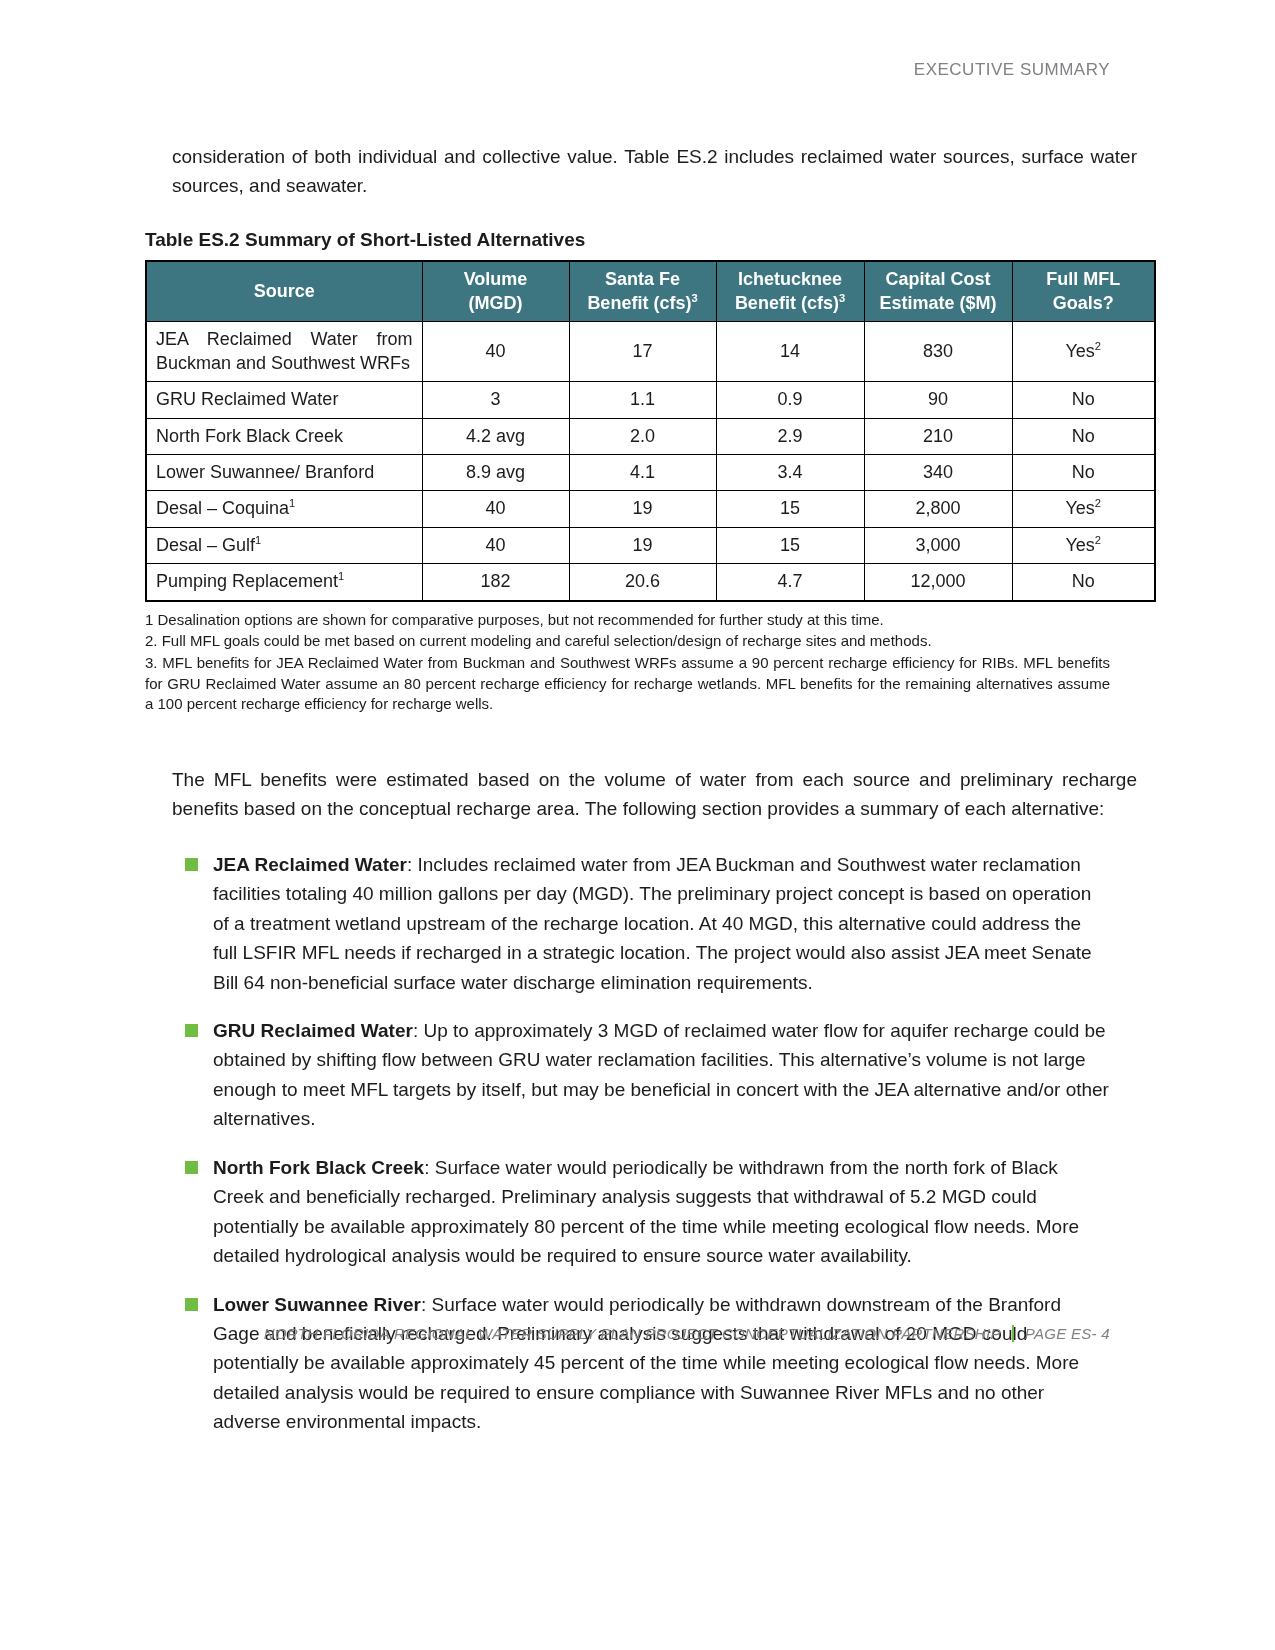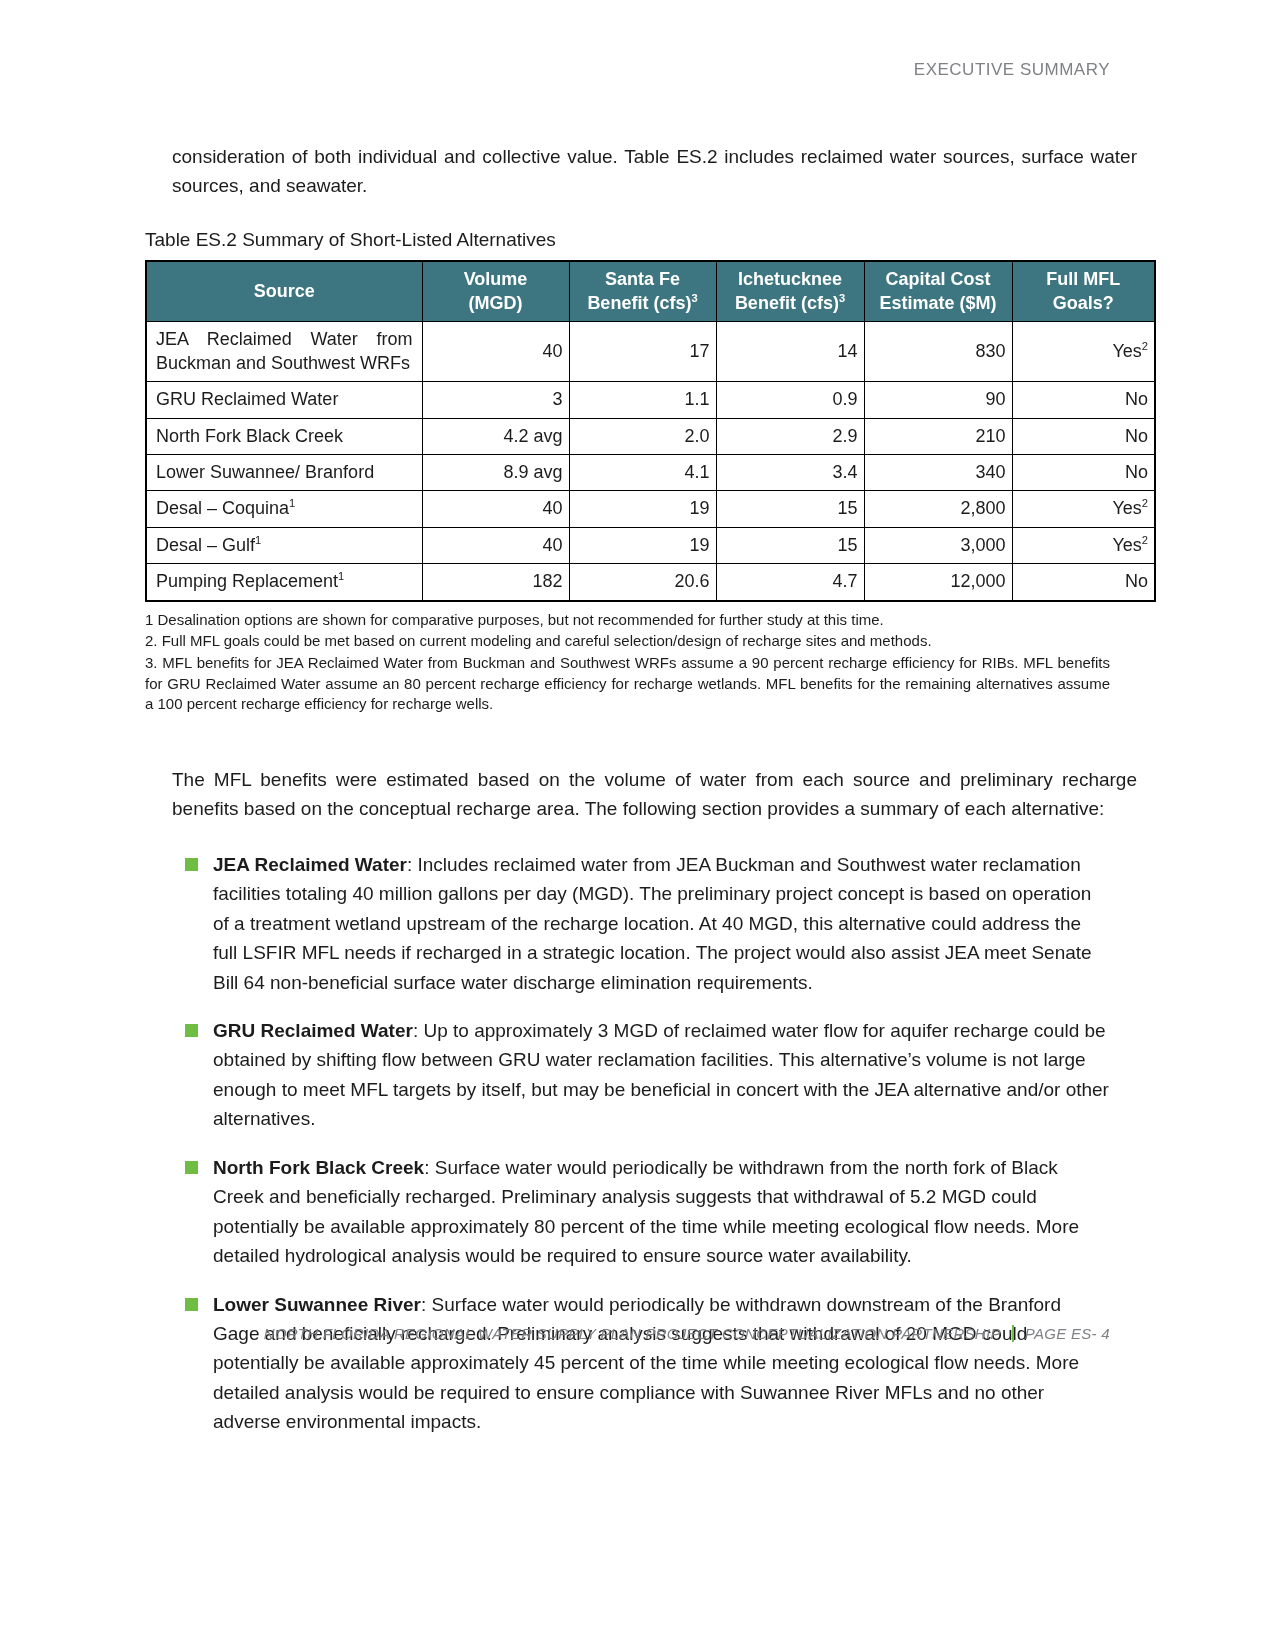--- a/index.html
+++ b/index.html
@@ -36,21 +36,21 @@
     width:965px;
     font-size:19px;
     line-height:1.55;
     text-align:justify;
     color:var(--ink);
     margin-left:27px;
   }
   .table-caption{
     margin-top:28px;
     font-size:19px;
-    font-weight:normal;
+    font-weight:bold;
   }
   table.alt-table{
     margin-top:9px;
     width:1009px;
     border-collapse:collapse;
     border:2px solid #000;
     table-layout:fixed;
   }
   table.alt-table th, table.alt-table td{
     border:1px solid #000;
@@ -59,21 +59,21 @@
     background:var(--teal);
     color:#ffffff;
     font-size:18px;
     font-weight:bold;
     text-align:center;
     padding:6px 4px;
     line-height:1.32;
   }
   table.alt-table td{
     font-size:18px;
-    text-align:right;
+    text-align:center;
     padding:6px 6px;
     line-height:1.3;
     vertical-align:middle;
   }
   table.alt-table td.src{
     text-align:justify;
     text-align-last:left;
     padding:6px 9px;
   }
   sup{

